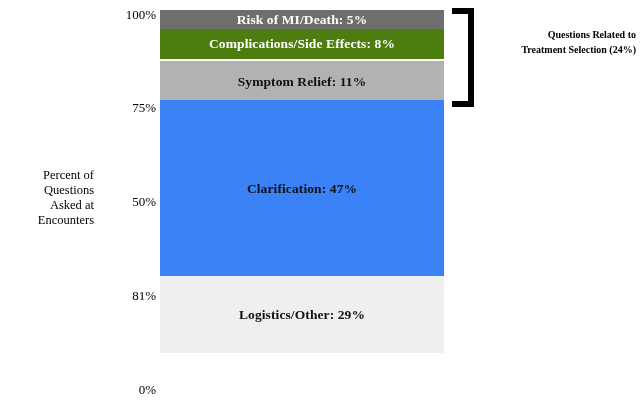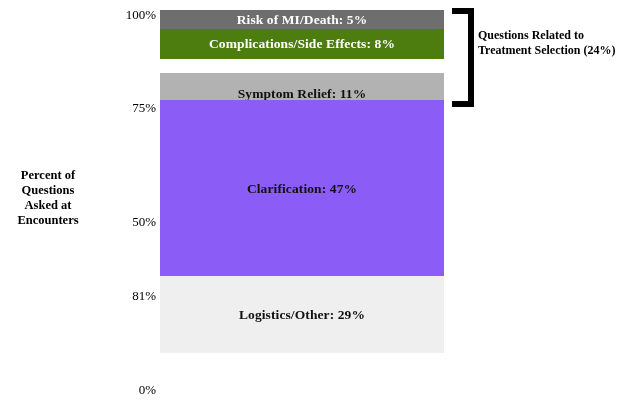--- a/index.html
+++ b/index.html
@@ -24,24 +24,24 @@
     width: 640px;
     height: 401px;
   }
 
   
   .axis-title {
     position: absolute;
     left: 2px;
     top: 168px;
     width: 92px;
-    text-align: center;
+    text-align: right;
     font-size: 12.5px;
     line-height: 15px;
-    font-weight: 700;
+    font-weight: 400;
     white-space: pre-line;
   }
 
   
   .tick {
     position: absolute;
     width: 62px;
     right: 0;
     text-align: right;
     font-size: 13px;
@@ -114,56 +114,56 @@
     height: 100%;
     background: #000000;
   }
 
   
   .annotation {
     position: absolute;
     left: 478px;
     top: 28px;
     width: 158px;
-    text-align: left;
-    font-size: 12px;
+    text-align: right;
+    font-size: 10px;
     line-height: 14.5px;
     font-weight: bold;
     white-space: pre-line;
   }
 </style>
 </head>
 <body>
 
 <div id="figure">
 
   <div class="axis-title">Percent of
 Questions
 Asked at
 Encounters</div>
 
   <div class="ticks-holder">
     <div class="tick" id="tick-0" style="top: 3.5px;">100%</div>
     <div class="tick" id="tick-1" style="top: 97.25px;">75%</div>
-    <div class="tick" id="tick-2" style="top: 191px; margin-top: 20px;">50%</div>
+    <div class="tick" id="tick-2" style="top: 191px;">50%</div>
     <div class="tick" id="tick-3" style="top: 284.75px;">81%</div>
     <div class="tick" id="tick-4" style="top: 378.5px;">0%</div>
   </div>
 
   <div class="plot">
     <div class="seg" id="seg-0" style="top: 0px; height: 18.75px; background: rgb(110, 110, 110);">
       <span class="seg-label light">Risk of MI/Death: 5%</span>
     </div>
     <div class="seg" id="seg-1" style="top: 18.75px; height: 30px; background: #4d7c0f;">
       <span class="seg-label light">Complications/Side Effects: 8%</span>
     </div>
-    <div class="seg" id="seg-2" style="top: 63px; height: 41.25px; background: rgb(178, 178, 178);">
+    <div class="seg" id="seg-2" style="top: 51px; height: 41.25px; background: rgb(178, 178, 178);">
       <span class="seg-label dark">Symptom Relief: 11%</span>
     </div>
-    <div class="seg" id="seg-3" style="top: 90px; height: 176.25px; background: #8b5cf6;">
+    <div class="seg" id="seg-3" style="top: 90px; height: 176.25px; background: #3b82f6;">
       <span class="seg-label dark">Clarification: 47%</span>
     </div>
     <div class="seg" id="seg-4" style="top: 266.25px; height: 77px; background: rgb(239, 239, 239);">
       <span class="seg-label dark">Logistics/Other: 29%</span>
     </div>
   </div>
 
   <div class="bracket">
     <div class="bracket-arm top"></div>
     <div class="bracket-spine"></div>

